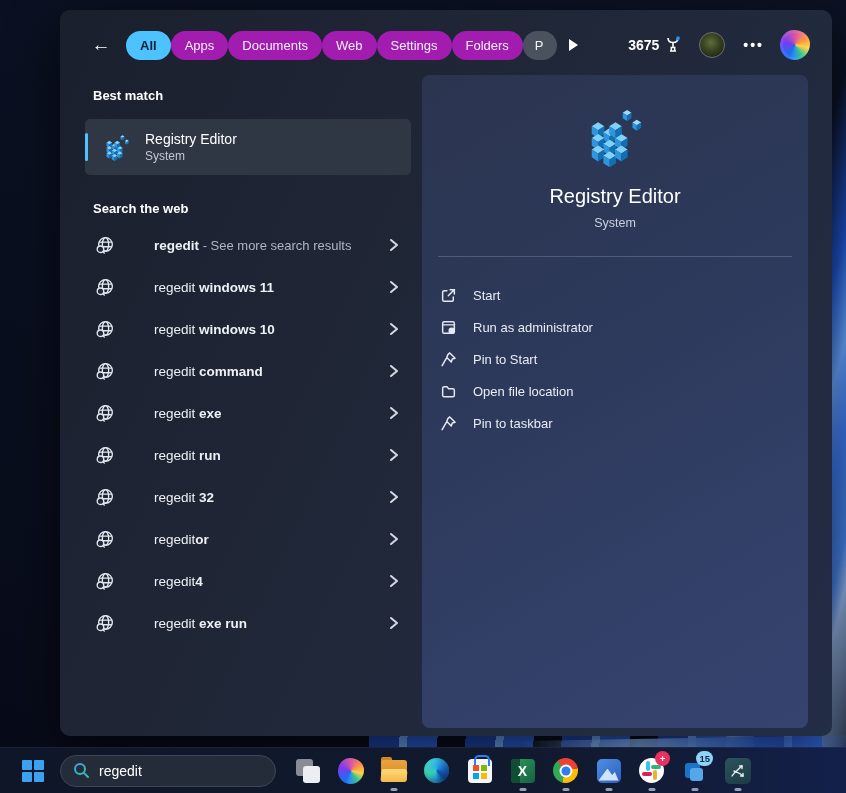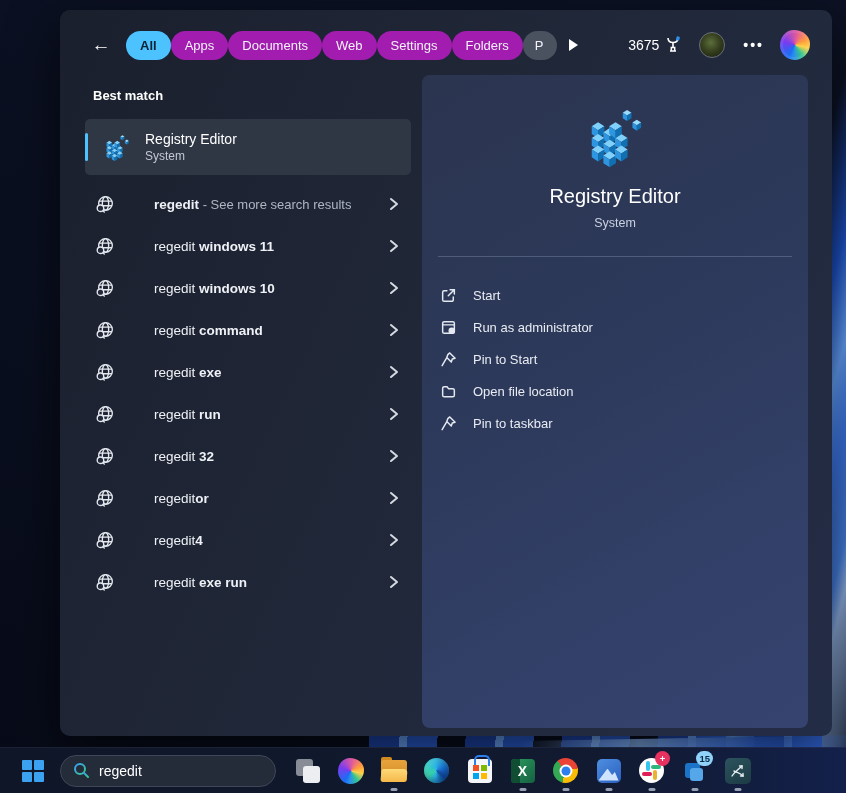--- a/index.html
+++ b/index.html
@@ -32,21 +32,21 @@
     display:flex; align-items:center; z-index:5; }
   .back { width:26px; height:26px; color:#fff; font-size:19px; line-height:26px;
     text-align:center; cursor:default; }
   .tabs { display:flex; align-items:center; margin-left:12px; }
   .pill { height:29px; padding:0 14px; border-radius:15px; background:#a21caf;
     color:#f1f3f7; font-size:13px; display:flex; align-items:center; white-space:nowrap; }
   .pill.active { background:#4cc2ff; color:#0b2233; font-weight:bold; }
   .pill.clipped { width:34px; padding:0 0 0 12px; overflow:hidden; background:#4a5260; }
   .playbtn { margin-left:12px; color:#fff; font-size:12px; }
   .hdr .spacer { flex:1; }
-  .rewards { display:flex; align-items:center; gap:6px; color:#fff; font-size:14px; }
+  .rewards { display:flex; align-items:center; gap:6px; color:#fff; font-size:14px;font-weight:bold; }
   .avatar { width:26px; height:26px; border-radius:50%; margin-left:18px;
     background:radial-gradient(circle at 45% 40%, #5d6e3c 0%, #37411f 45%, #15180d 100%);
     border:1px solid #6a6f7a; }
   .dots { margin-left:18px; color:#fff; letter-spacing:2px; font-size:14px; font-weight:bold; }
   .copilot { width:30px; height:30px; margin-left:16px; border-radius:46% 54% 52% 48%/50% 46% 54% 50%;
     background:conic-gradient(from 210deg, #1b6ef3, #7a3bf0 22%, #e25a9b 44%, #ff9d3c 60%, #ffd24a 70%, #35c58f 82%, #2a8df0 94%, #1b6ef3);
     box-shadow:inset 0 0 0 3px rgba(255,255,255,.08); }
 
   
   .leftcol { position:absolute; left:25px; top:70px; width:326px; bottom:0; z-index:4; }
@@ -248,20 +248,21 @@
             <polygon points="50,18 54.5,15.120000000000001 59,18 54.5,20.88" fill="#9adcff"></polygon>
             <polygon points="50,18 54.5,20.88 54.5,26.46 50,23.58" fill="#2e96e0"></polygon>
             <polygon points="54.5,20.88 59,18 59,23.58 54.5,26.46" fill="#1170b2"></polygon>
           </svg>
         <div class="best-texts">
           <div class="t">Registry Editor</div>
           <div class="s">System</div>
         </div>
       </div>
 
+      <div class="sec-heading web-head">Search the web</div>
       <div class="weblist" id="weblist">
           <div class="webrow">
             <span class="gicon"><svg viewBox="0 0 20 20" width="21" height="21">
                 <g fill="none" stroke="#e3e7ee" stroke-width="1.3">
                   <circle cx="10" cy="9" r="6.5"></circle>
                   <ellipse cx="10" cy="9" rx="3" ry="6.5"></ellipse>
                   <path d="M3.8 6.8h12.4M3.8 11.2h12.4"></path>
                   <circle cx="5.2" cy="13.6" r="3.1" fill="#22293a"></circle>
                   <path d="M7.4 15.8l1.8 1.8"></path>
                 </g>

